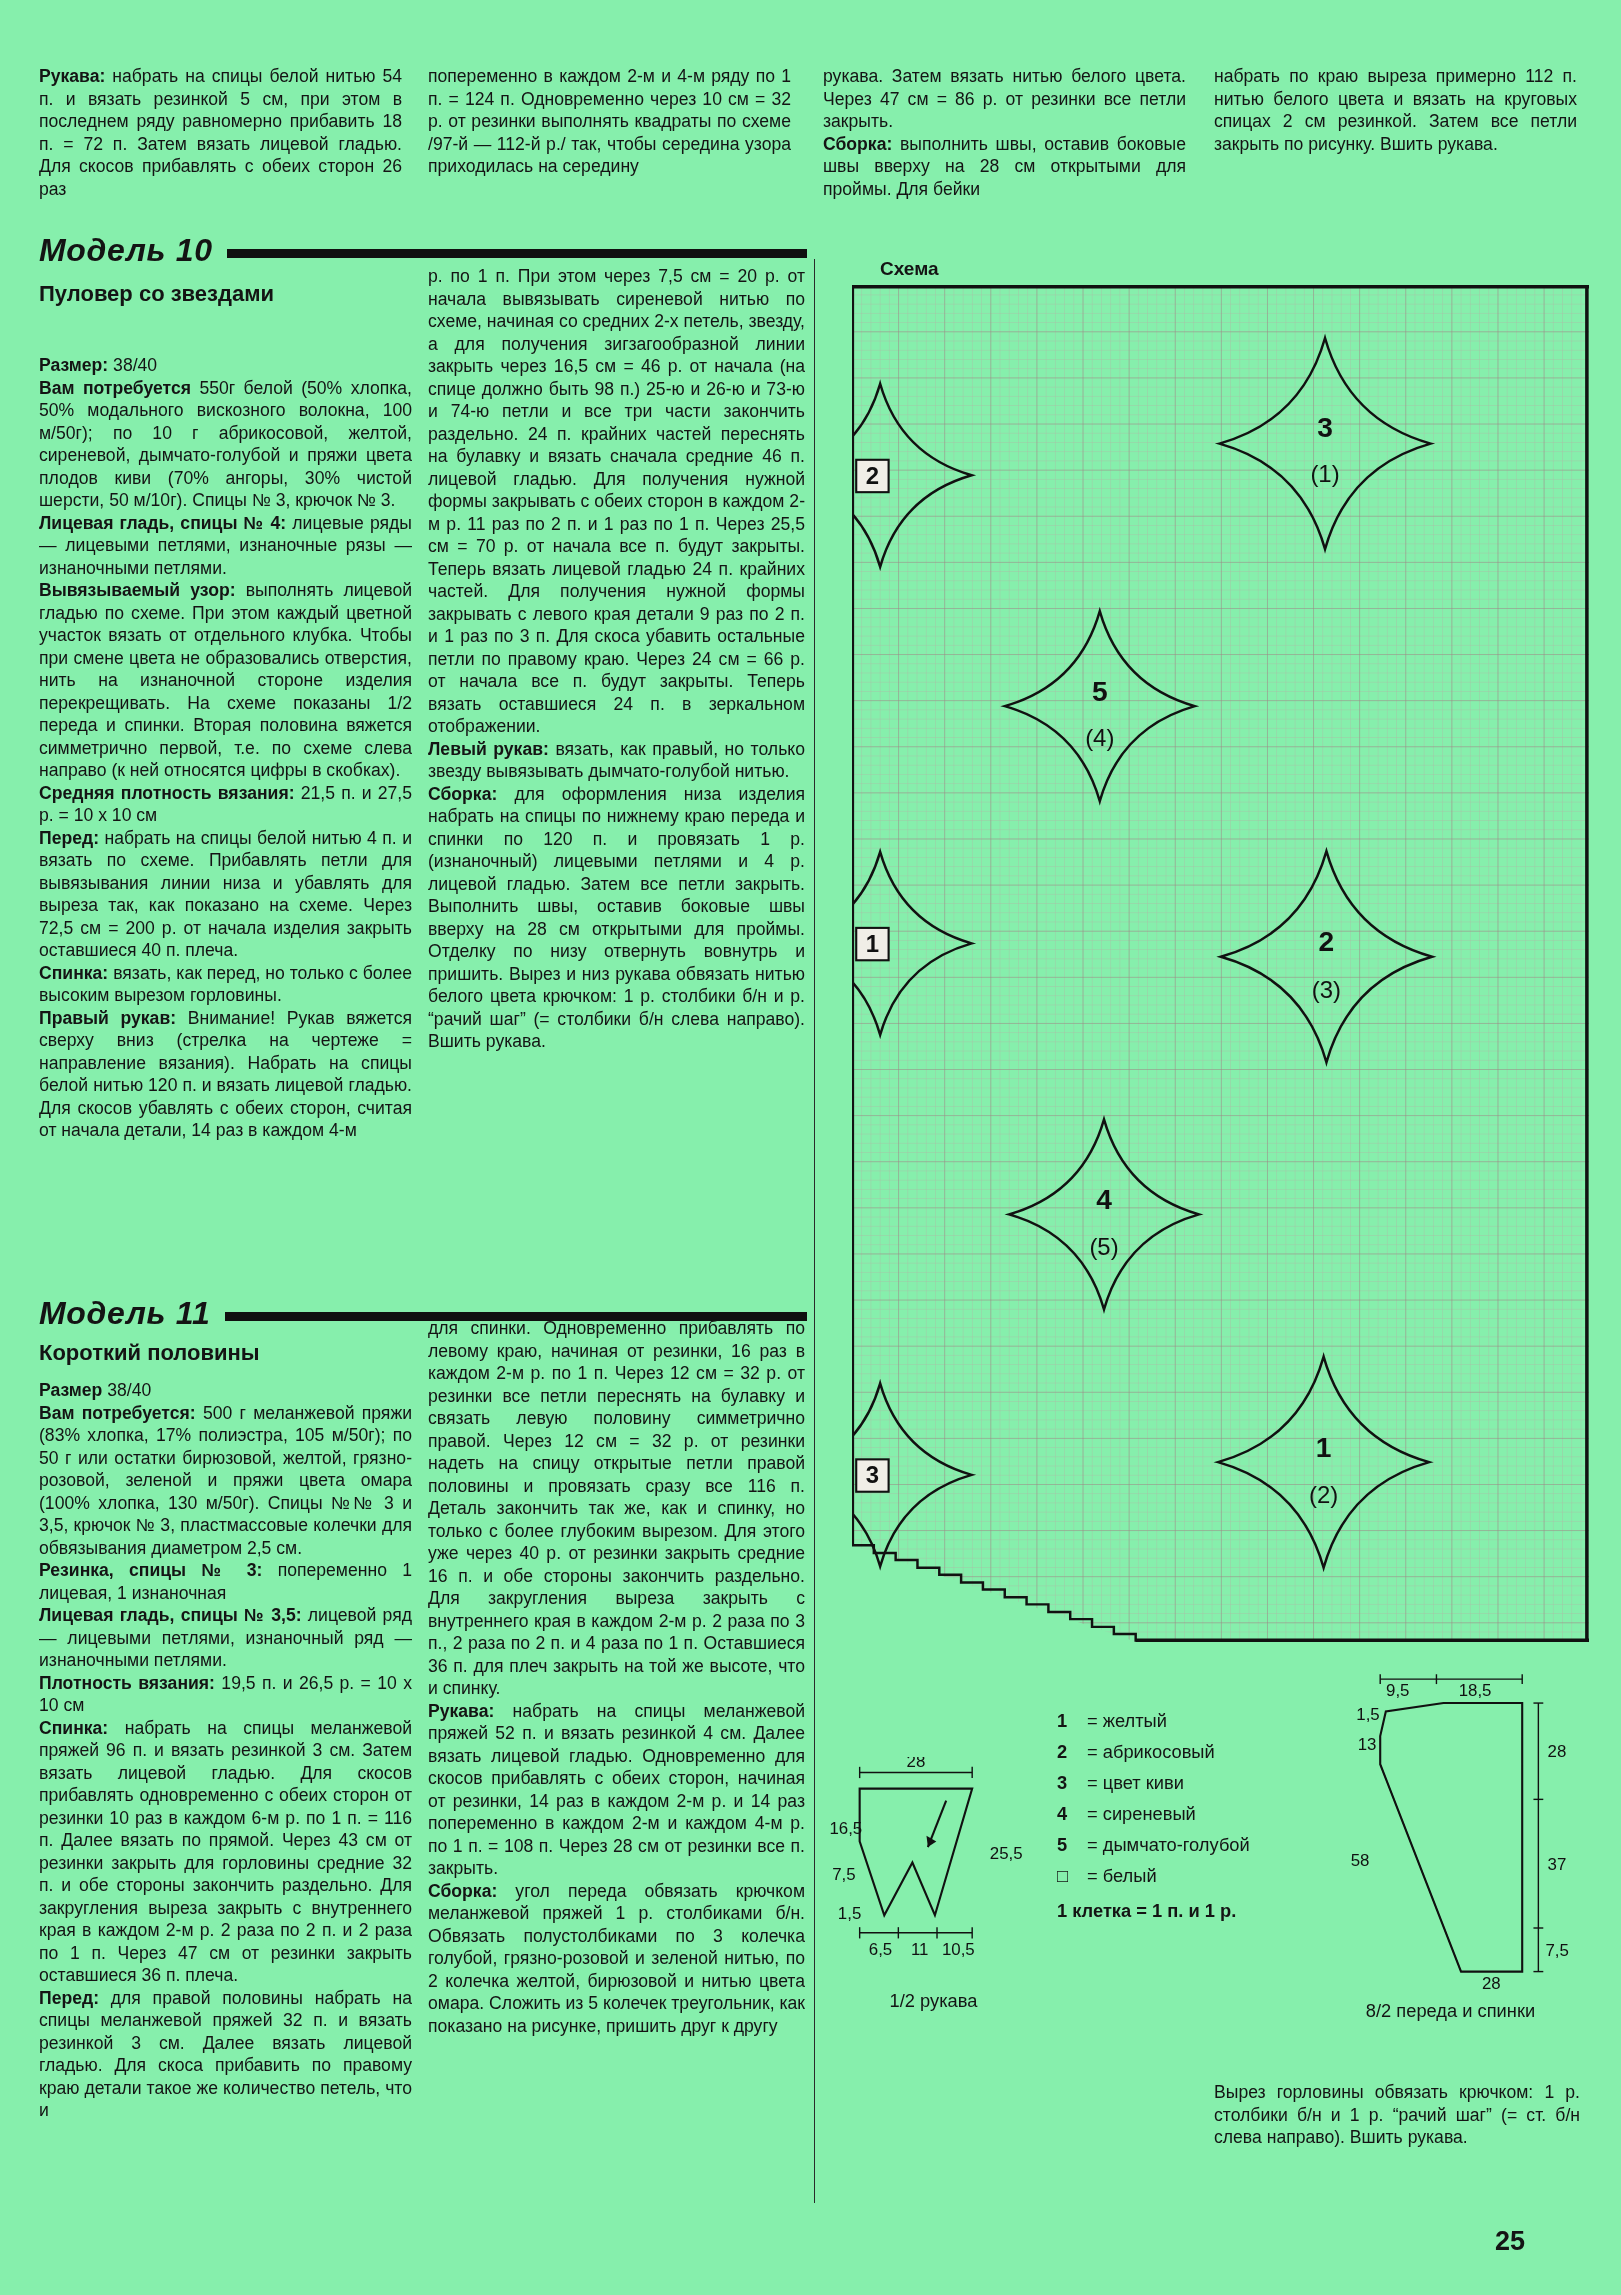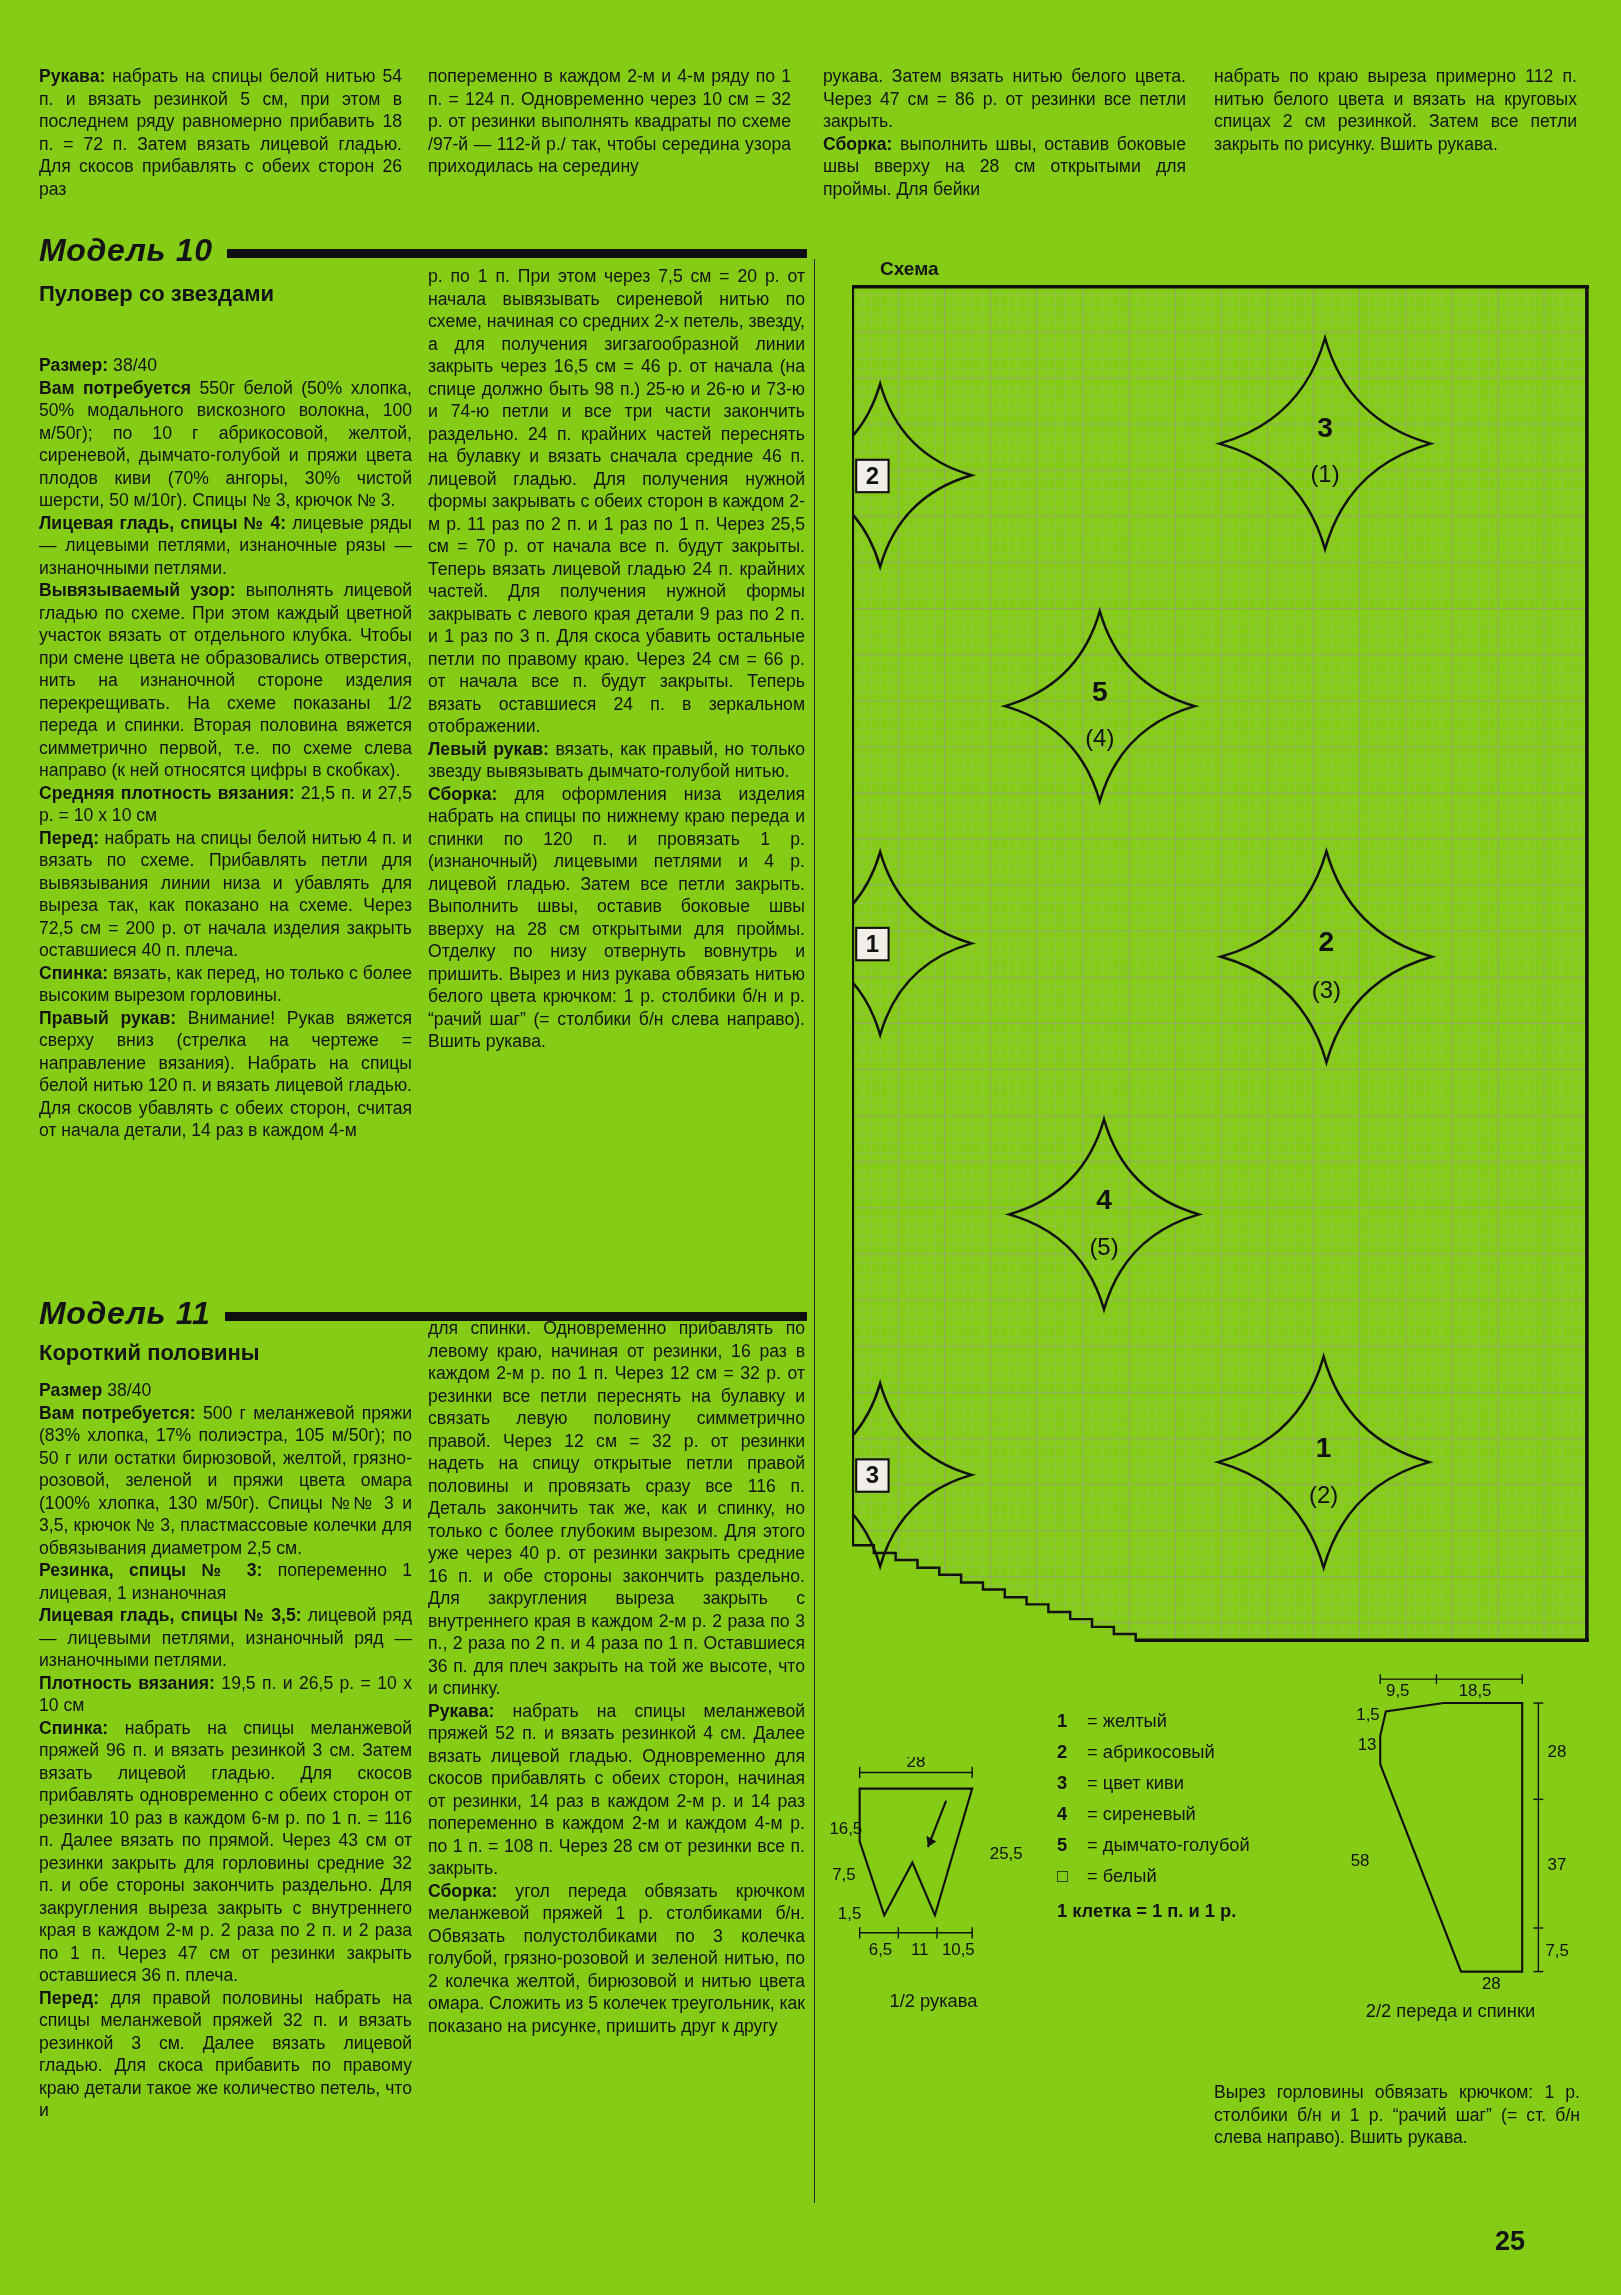--- a/index.html
+++ b/index.html
@@ -1,16 +1,16 @@
 <!DOCTYPE html>
 <html style="font-size:11.3px"><head>
 <meta charset="utf-8">
 <style>
   html,body{margin:0;padding:0;}
-  .page{position:relative;width:1621px;height:2295px;background:#84cc16;
+  .page{position:relative;width:1621px;height:2295px;background:#86efac;
         font-family:"Liberation Sans",sans-serif;color:#141414;overflow:hidden;}
   .abs{position:absolute;}
   .col{overflow:hidden;}
   .para{margin:0;text-align:justify;font-size:17.6px;line-height:22.5px;}
   .para b{font-weight:bold;}
   .model-head{display:flex;align-items:center;}
   .model-title{font-size:32px;font-weight:bold;letter-spacing:0.7px;white-space:nowrap;font-style:italic;}
   .model-bar{flex:1;height:8.5px;background:#101010;margin-left:14px;margin-top:5.6px;}
   .model-sub{font-size:22px;font-weight:bold;line-height:35px;}
   .chart-label{font-size:19px;font-weight:bold;}
@@ -212,21 +212,21 @@
     <line x1="295" y1="368" x2="295" y2="430" stroke="#111" stroke-width="2"></line>
     <line x1="288" y1="48" x2="302" y2="48" stroke="#111" stroke-width="2"></line>
     <line x1="288" y1="185" x2="302" y2="185" stroke="#111" stroke-width="2"></line>
     <line x1="288" y1="368" x2="302" y2="368" stroke="#111" stroke-width="2"></line>
     <line x1="288" y1="430" x2="302" y2="430" stroke="#111" stroke-width="2"></line>
     <text x="308" y="125" class="dim" font-size="24">28</text>
     <text x="308" y="285" class="dim" font-size="24">37</text>
     <text x="305" y="408" class="dim" font-size="24">7,5</text>
     <text x="228" y="455" text-anchor="middle" class="dim" font-size="24">28</text>
   </svg>
-  <div class="abs diagram-label" style="left:1331px;top:2000px;width:239px">2/2 переда и спинки</div>
+  <div class="abs diagram-label" style="left:1331px;top:2000px;width:239px">8/2 переда и спинки</div>
 
   <div class="abs col" style="left:1214px;top:2081px;width:366px;height:123px">
       <p class="para">Вырез горловины обвязать крючком: 1 р. столбики б/н и 1 р. “рачий шаг” (= ст. б/н слева направо). Вшить рукава.</p>
     </div>
 
   <div class="abs page-number" style="left:1495px;top:2226px;width:49px;text-align:left">25</div>
 
 </div>
 
 

